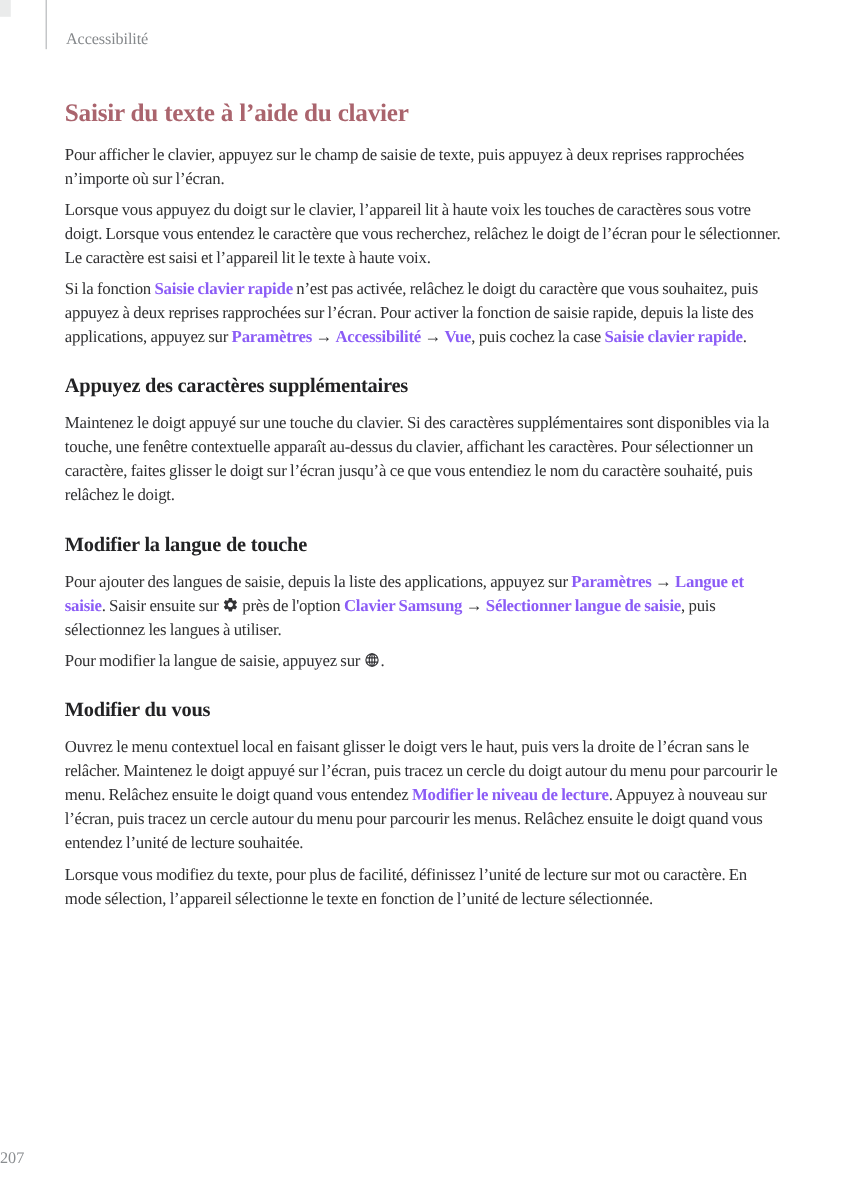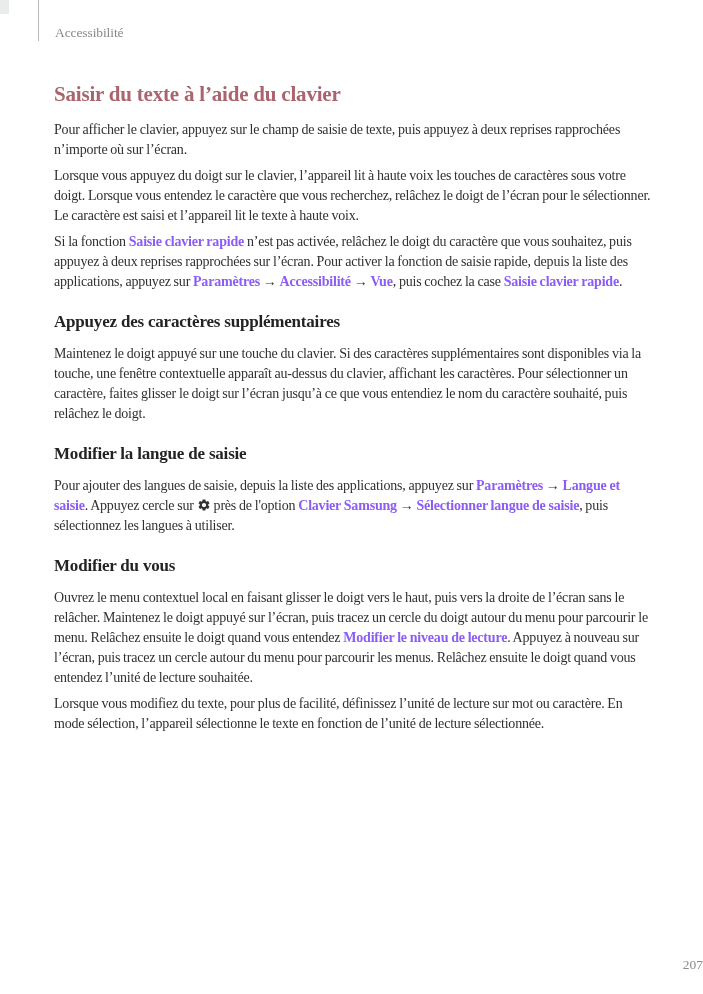--- a/index.html
+++ b/index.html
@@ -41,42 +41,49 @@
   .doc p{
     font-size:14px;line-height:20px;color:var(--body-color);
     margin:0 0 6px 0;letter-spacing:-0.2px;word-spacing:-0.4px;
   }
   .doc p b{font-weight:bold;color:#8b5cf6;}
   .inline-icon{
     display:inline-block;width:14px;height:14px;vertical-align:-2px;
   }
   .inline-icon svg{display:block;width:100%;height:100%;}
   .page-number{
-    position:absolute;left:0;right:0;top:957px;text-align:right;
+    position:absolute;left:0;right:0;top:957px;text-align:left;
     font-size:13.5px;color:#8a8d90;
   }
 </style>
 </head>
 <body>
 
 <div class="page">
   <div class="corner-artifact"></div>
   <div class="header-rule"></div>
   <div class="breadcrumb">Accessibilité</div>
 
   <main class="doc">
       <h1 class="doc-title">Saisir du texte à l’aide du clavier</h1>
       <p><span>Pour afficher le clavier, appuyez sur le champ de saisie de texte, puis appuyez à deux reprises rapprochées n’importe où sur l’écran.</span></p>
       <p><span>Lorsque vous appuyez du doigt sur le clavier, l’appareil lit à haute voix les touches de caractères sous votre doigt. Lorsque vous entendez le caractère que vous recherchez, relâchez le doigt de l’écran pour le sélectionner. Le caractère est saisi et l’appareil lit le texte à haute voix.</span></p>
       <p><span>Si la fonction </span><b>Saisie clavier rapide</b><span> n’est pas activée, relâchez le doigt du caractère que vous souhaitez, puis appuyez à deux reprises rapprochées sur l’écran. Pour activer la fonction de saisie rapide, depuis la liste des applications, appuyez sur </span><b>Paramètres</b><span> → </span><b>Accessibilité</b><span> → </span><b>Vue</b><span>, puis cochez la case </span><b>Saisie clavier rapide</b><span>.</span></p>
       <h2>Appuyez des caractères supplémentaires</h2>
       <p><span>Maintenez le doigt appuyé sur une touche du clavier. Si des caractères supplémentaires sont disponibles via la touche, une fenêtre contextuelle apparaît au-dessus du clavier, affichant les caractères. Pour sélectionner un caractère, faites glisser le doigt sur l’écran jusqu’à ce que vous entendiez le nom du caractère souhaité, puis relâchez le doigt.</span></p>
-      <h2>Modifier la langue de saisie</h2>
-      <p><span>Pour ajouter des langues de saisie, depuis la liste des applications, appuyez sur </span><b>Paramètres</b><span> → </span><b>Langue et saisie</b><span>. Appuyez cercle sur </span><span class="inline-icon"><svg viewBox="0 0 24 24" fill="#333336" xmlns="http://www.w3.org/2000/svg">
+      <h2>Modifier la langue de touche</h2>
+      <p><span>Pour ajouter des langues de saisie, depuis la liste des applications, appuyez sur </span><b>Paramètres</b><span> → </span><b>Langue et saisie</b><span>. Saisir ensuite sur </span><span class="inline-icon"><svg viewBox="0 0 24 24" fill="#333336" xmlns="http://www.w3.org/2000/svg">
             <path d="M19.14,12.94c0.04-0.3,0.06-0.61,0.06-0.94c0-0.32-0.02-0.64-0.07-0.94l2.03-1.58c0.18-0.14,0.23-0.41,0.12-0.61l-1.92-3.32c-0.12-0.22-0.37-0.29-0.59-0.22l-2.39,0.96c-0.5-0.38-1.03-0.7-1.62-0.94L14.4,2.81c-0.04-0.24-0.24-0.41-0.48-0.41h-3.84c-0.24,0-0.43,0.17-0.47,0.41L9.25,5.35C8.66,5.59,8.12,5.92,7.63,6.29L5.24,5.33c-0.22-0.08-0.47,0-0.59,0.22L2.74,8.87C2.62,9.08,2.66,9.34,2.86,9.48l2.03,1.58C4.84,11.36,4.8,11.69,4.8,12s0.02,0.64,0.07,0.94l-2.03,1.58c-0.18,0.14-0.23,0.41-0.12,0.61l1.92,3.32c0.12,0.22,0.37,0.29,0.59,0.22l2.39-0.96c0.5,0.38,1.03,0.7,1.62,0.94l0.36,2.54c0.05,0.24,0.24,0.41,0.48,0.41h3.84c0.24,0,0.44-0.17,0.47-0.41l0.36-2.54c0.59-0.24,1.13-0.56,1.62-0.94l2.39,0.96c0.22,0.08,0.47,0,0.59-0.22l1.92-3.32c0.12-0.22,0.07-0.47-0.12-0.61L19.14,12.94z M12,15.6c-1.98,0-3.6-1.62-3.6-3.6s1.62-3.6,3.6-3.6s3.6,1.62,3.6,3.6S13.98,15.6,12,15.6z"></path>
           </svg></span><span> près de l'option </span><b>Clavier Samsung</b><span> → </span><b>Sélectionner langue de saisie</b><span>, puis sélectionnez les langues à utiliser.</span></p>
+      <p><span>Pour modifier la langue de saisie, appuyez sur </span><span class="inline-icon"><svg viewBox="0 0 24 24" fill="none" stroke="#333336" stroke-width="1.7" xmlns="http://www.w3.org/2000/svg">
+            <circle cx="12" cy="12" r="8.7"></circle>
+            <ellipse cx="12" cy="12" rx="3.9" ry="8.7"></ellipse>
+            <line x1="12" y1="3.3" x2="12" y2="20.7"></line>
+            <line x1="4" y1="8.9" x2="20" y2="8.9"></line>
+            <line x1="4" y1="15.1" x2="20" y2="15.1"></line>
+          </svg></span><span>.</span></p>
       <h2>Modifier du vous</h2>
       <p><span>Ouvrez le menu contextuel local en faisant glisser le doigt vers le haut, puis vers la droite de l’écran sans le relâcher. Maintenez le doigt appuyé sur l’écran, puis tracez un cercle du doigt autour du menu pour parcourir le menu. Relâchez ensuite le doigt quand vous entendez </span><b>Modifier le niveau de lecture</b><span>. Appuyez à nouveau sur l’écran, puis tracez un cercle autour du menu pour parcourir les menus. Relâchez ensuite le doigt quand vous entendez l’unité de lecture souhaitée.</span></p>
       <p><span>Lorsque vous modifiez du texte, pour plus de facilité, définissez l’unité de lecture sur mot ou caractère. En mode sélection, l’appareil sélectionne le texte en fonction de l’unité de lecture sélectionnée.</span></p>
     </main>
 
   <div class="page-number">207</div>
 </div>
 
 </body></html>

